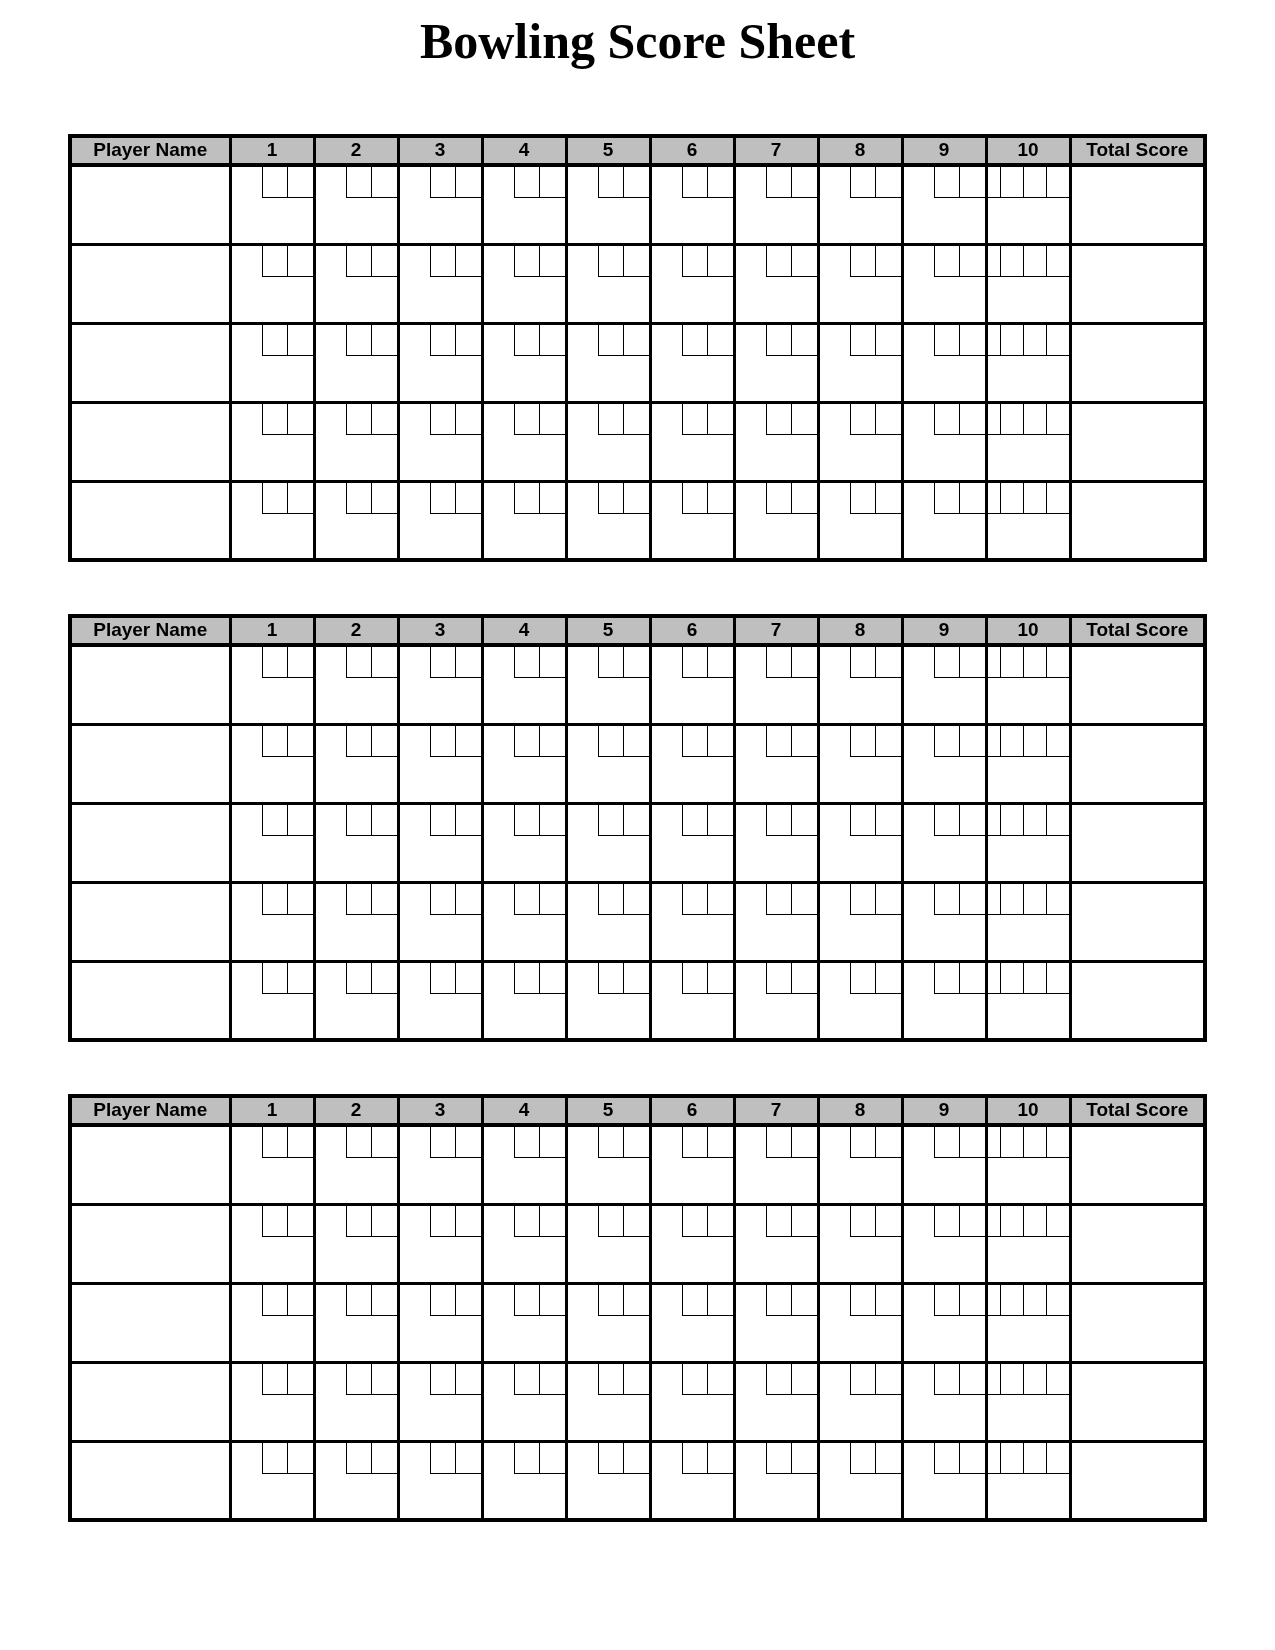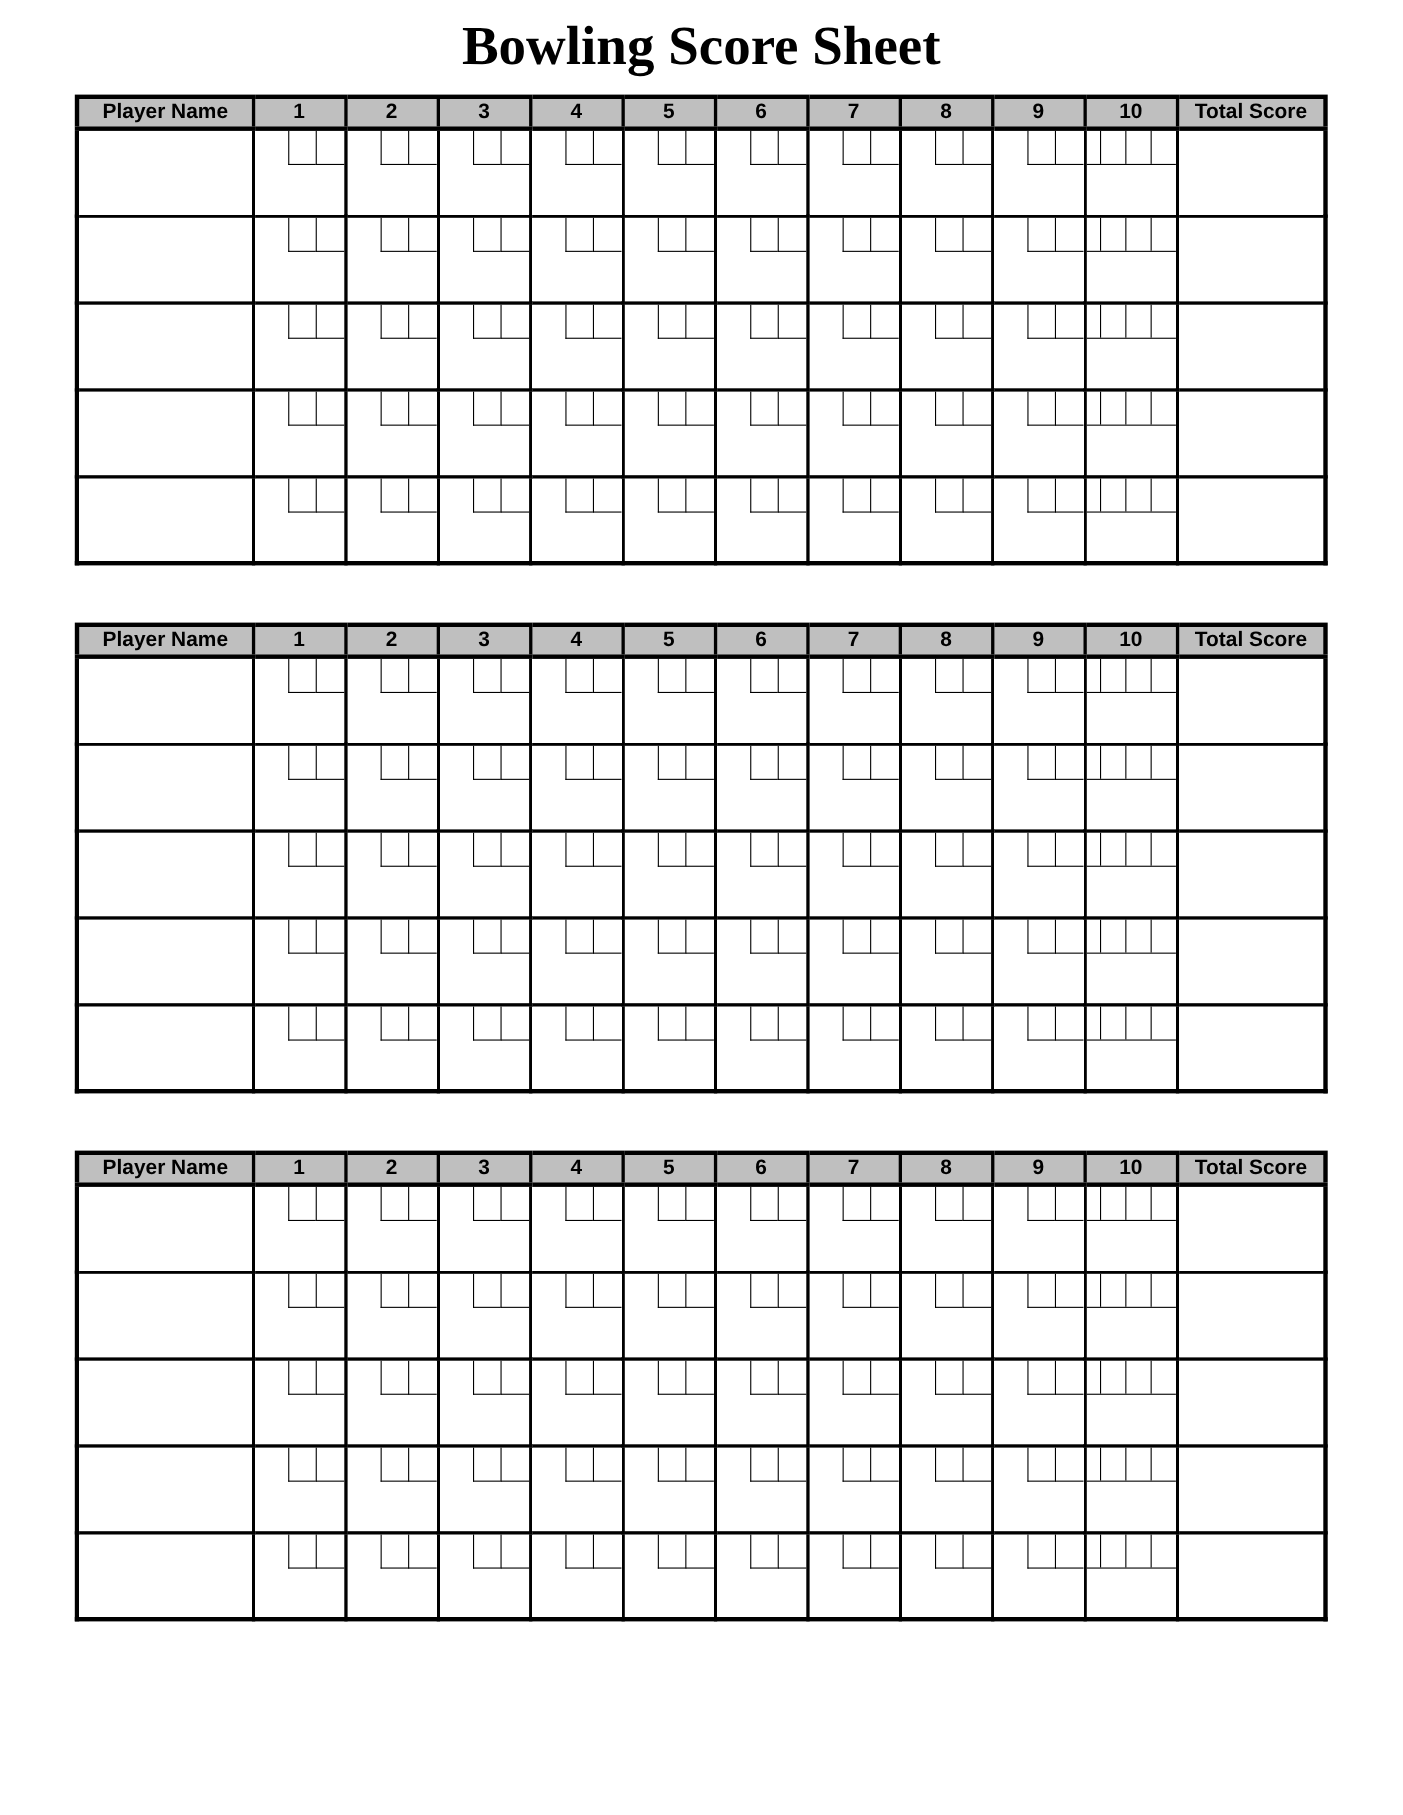--- a/index.html
+++ b/index.html
@@ -16,21 +16,21 @@
   }
   .page-title{
     margin:12px 0 0;
     font-family:"Liberation Serif", serif;
     font-weight:bold;
     font-size:50px;
     line-height:1.16;
     text-align:center;
     letter-spacing:0px;
   }
-  #tables{margin-top:16px;}
+  #tables{margin-top:64px;}
   table.score-table{
     width:1135px;
     margin:0 auto;
     border-collapse:collapse;
     table-layout:fixed;
     border:4px solid var(--line);
   }
   table.score-table + table.score-table{margin-top:52px;}
   col.c-name{width:160px;}
   col.c-frame{width:84px;}

